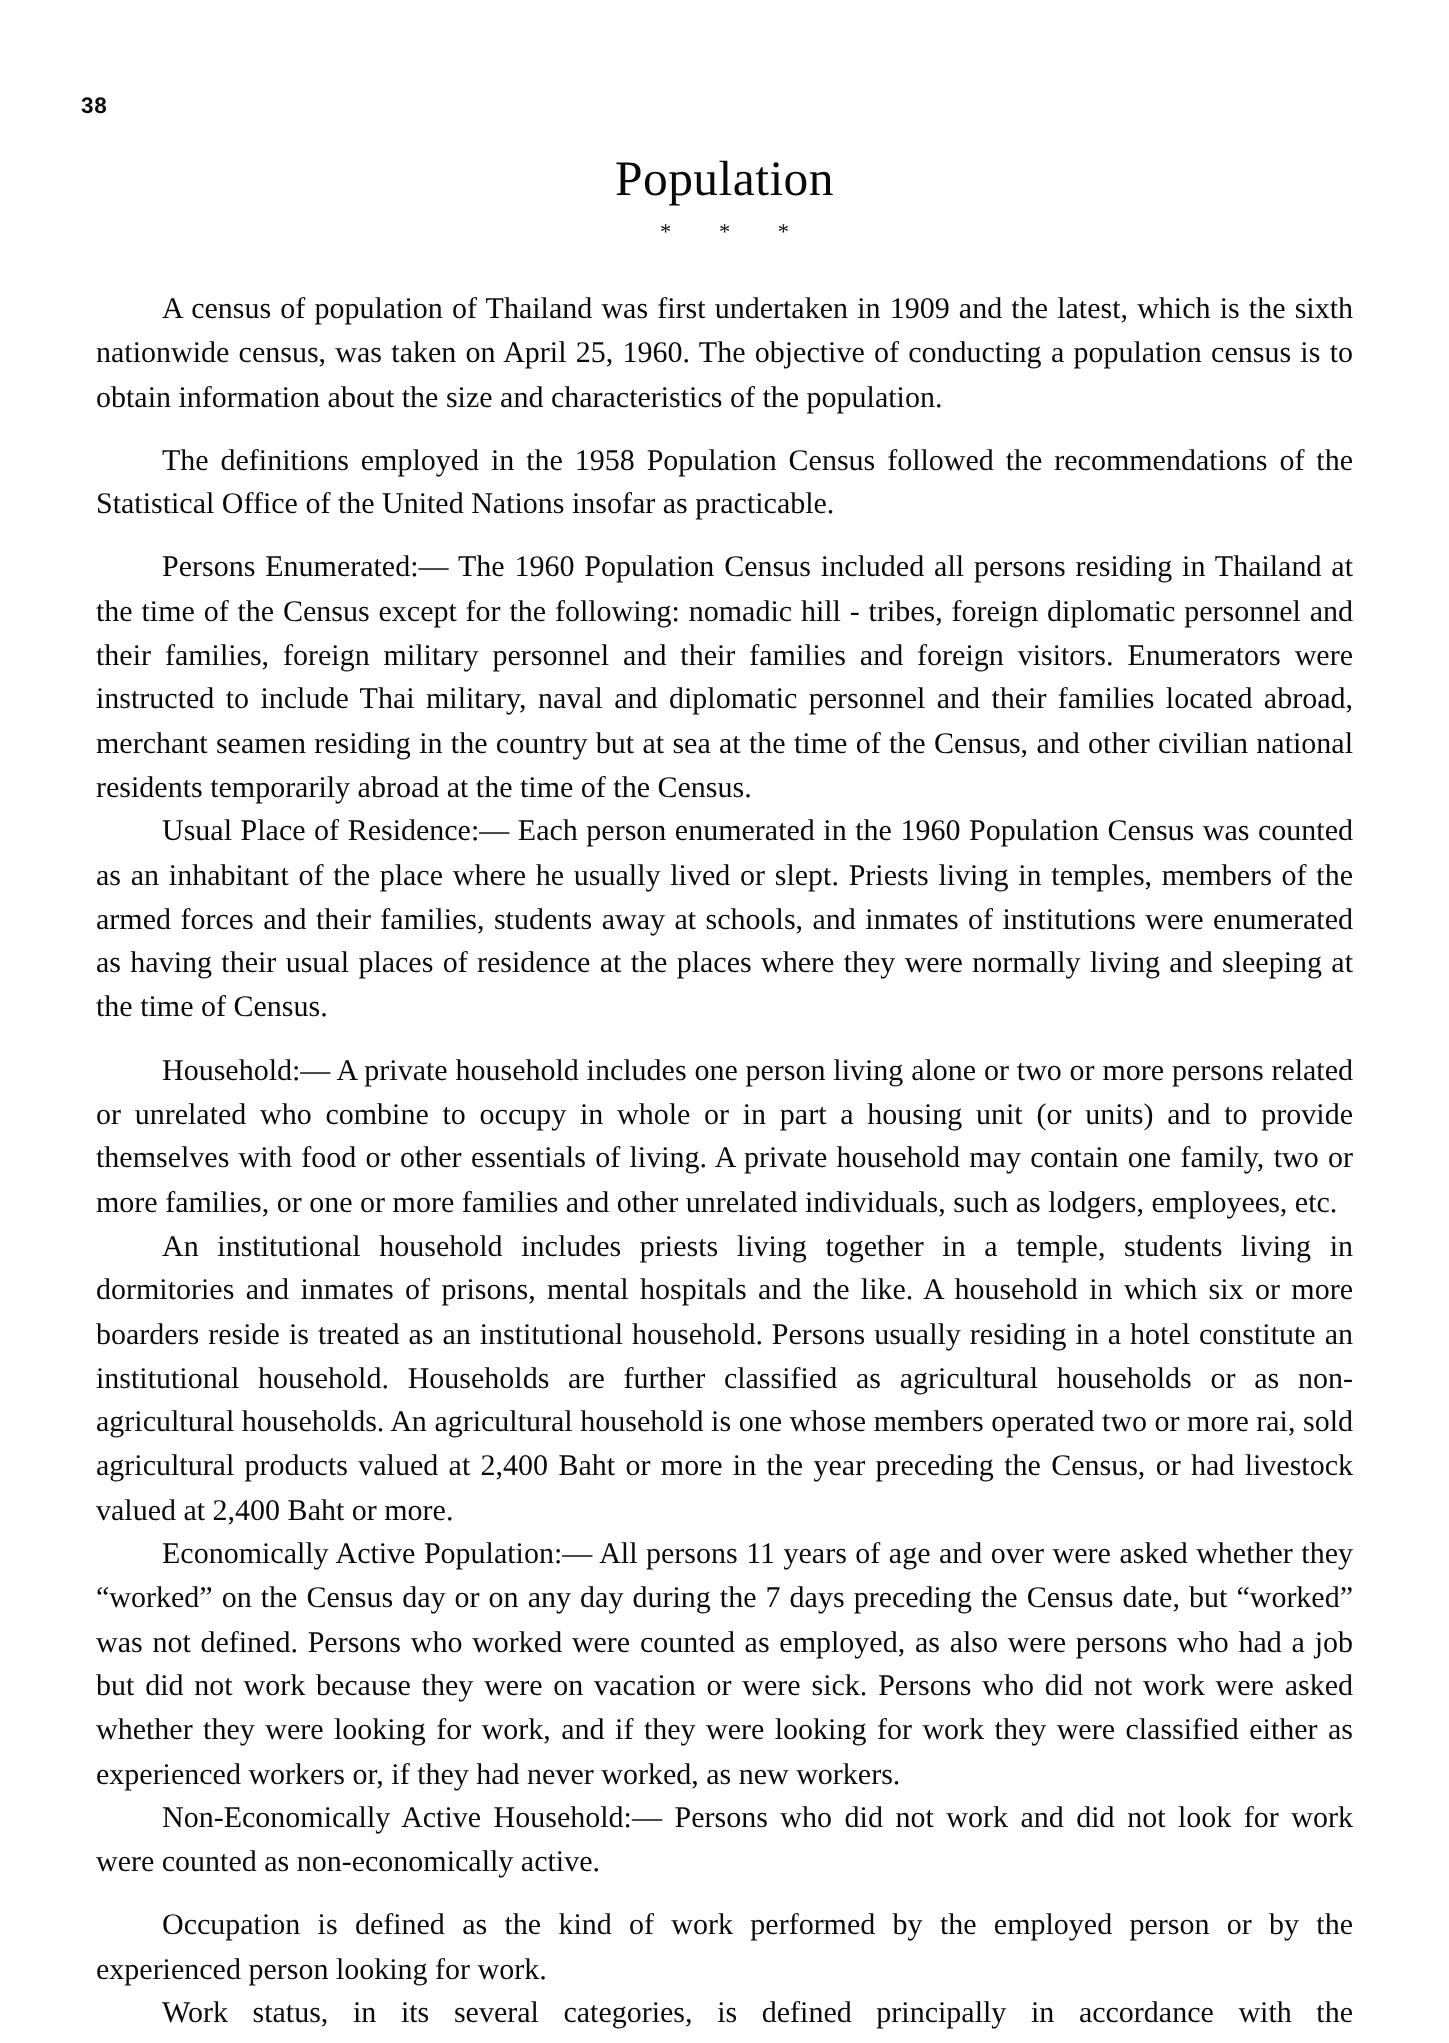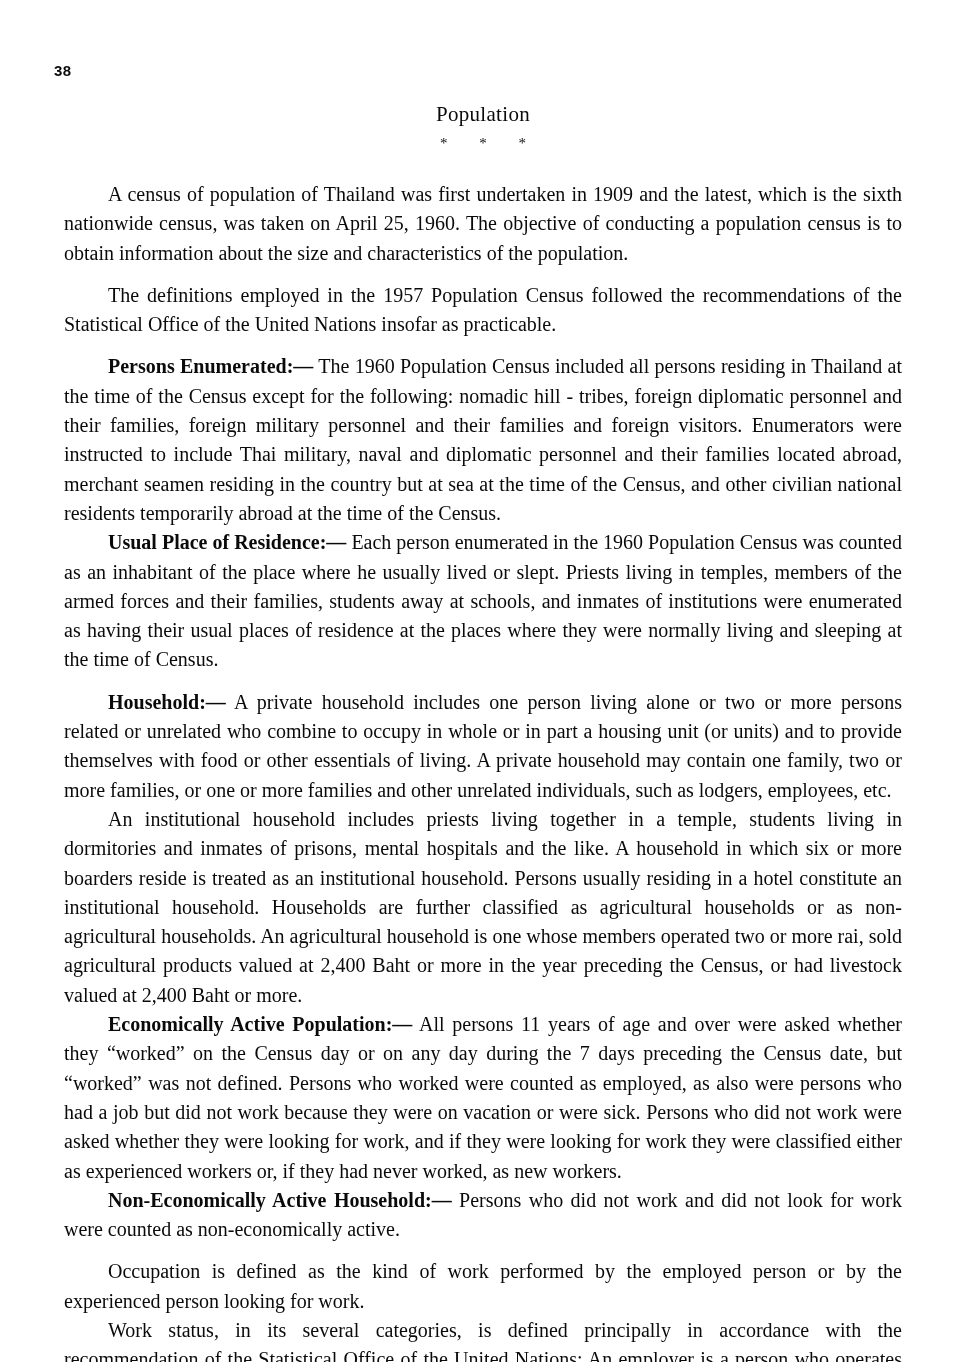--- a/index.html
+++ b/index.html
@@ -26,21 +26,21 @@
     position: absolute;
     top: 62px;
     left: 54px;
     font-family: "Liberation Sans", sans-serif;
     font-weight: bold;
     font-size: 15px;
     letter-spacing: 0.5px;
   }
   .title {
     text-align: center;
-    font-size: 21px;
+    font-size: 33px;
     font-family: "Liberation Serif", serif;
     padding-top: 88px;
     letter-spacing: 0.3px;
   }
   .stars {
     text-align: center;
     font-size: 15px;
     letter-spacing: 14px;
     margin-top: 8px;
     padding-left: 14px;
@@ -59,38 +59,38 @@
     margin: 0 0 0 0;
     text-indent: 44px;
   }
   p.tight {
     margin-top: 0;
   }
   p.spaced {
     margin-top: 13px;
   }
   .run-in {
-    font-weight: bold;
+    font-weight: normal;
   }
 </style>
 </head>
 <body>
 
 <div class="page">
 
   <div class="page-number">38</div>
 
   <div class="title">Population</div>
   <div class="stars">*  *  *</div>
 
   <div class="body-text">
 
     <p class="tight"><span>A census of population of Thailand was first undertaken in 1909 and the latest, which is the sixth nationwide census, was taken on April 25, 1960.   The objective of conducting a population census is to obtain information about the size and characteristics of the population.</span></p>
 
-    <p class="spaced"><span>The definitions employed in the 1957 Population Census followed the recommendations of the Statistical Office of the United Nations insofar as practicable.</span></p>
+    <p class="spaced"><span>The definitions employed in the 1958 Population Census followed the recommendations of the Statistical Office of the United Nations insofar as practicable.</span></p>
 
     <p class="spaced"><span class="run-in">Persons Enumerated:—</span><span> The 1960 Population Census included all persons residing in Thailand at the time of the Census except for the following:    nomadic hill - tribes, foreign diplomatic personnel and their families, foreign military personnel and their families and foreign visitors.    Enumerators were instructed to include Thai military, naval and diplomatic personnel and their families located abroad, merchant seamen residing in the country but at sea at the time of the Census, and other civilian national residents temporarily abroad at the time of the Census.</span></p>
 
     <p class="tight"><span class="run-in">Usual Place of Residence:—</span><span> Each person enumerated in the 1960 Population Census was counted as an inhabitant of the place where he usually lived or slept.  Priests living in temples, members of the armed forces and their families, students away at schools, and inmates of institutions were enumerated as having their usual places of residence at the places where they were normally living and sleeping at the time of Census.</span></p>
 
     <p class="spaced"><span class="run-in">Household:—</span><span> A private household includes one person living alone or two or more persons related or unrelated who combine to occupy in whole or in part a housing unit (or units) and to provide themselves with food or other essentials of living.    A private household may contain one family, two or more families, or one or more families and other unrelated individuals, such as lodgers, employees, etc.</span></p>
 
     <p class="tight"><span>An institutional household includes priests living together in a temple, students living in dormitories and inmates of prisons, mental hospitals and the like.    A household in which six or more boarders reside is treated as an institutional household.    Persons usually residing in a hotel constitute an institutional household.    Households are further classified as agricultural households or as non-agricultural households. An agricultural household is one whose members operated two or more rai, sold agricultural products valued at 2,400 Baht or more in the year preceding the Census, or had livestock valued at 2,400 Baht or more.</span></p>
 
     <p class="tight"><span class="run-in">Economically Active Population:—</span><span>  All persons 11 years of age and over were asked whether they “worked” on the Census day or on any day during the 7 days preceding the Census date, but “worked” was not defined. Persons who worked were counted as employed, as also were persons who had a job but did not work because they were on vacation or were sick.    Persons who did not work were asked whether they were looking for work, and if they were looking for work they were classified either as experienced workers or, if they had never worked, as new workers.</span></p>

